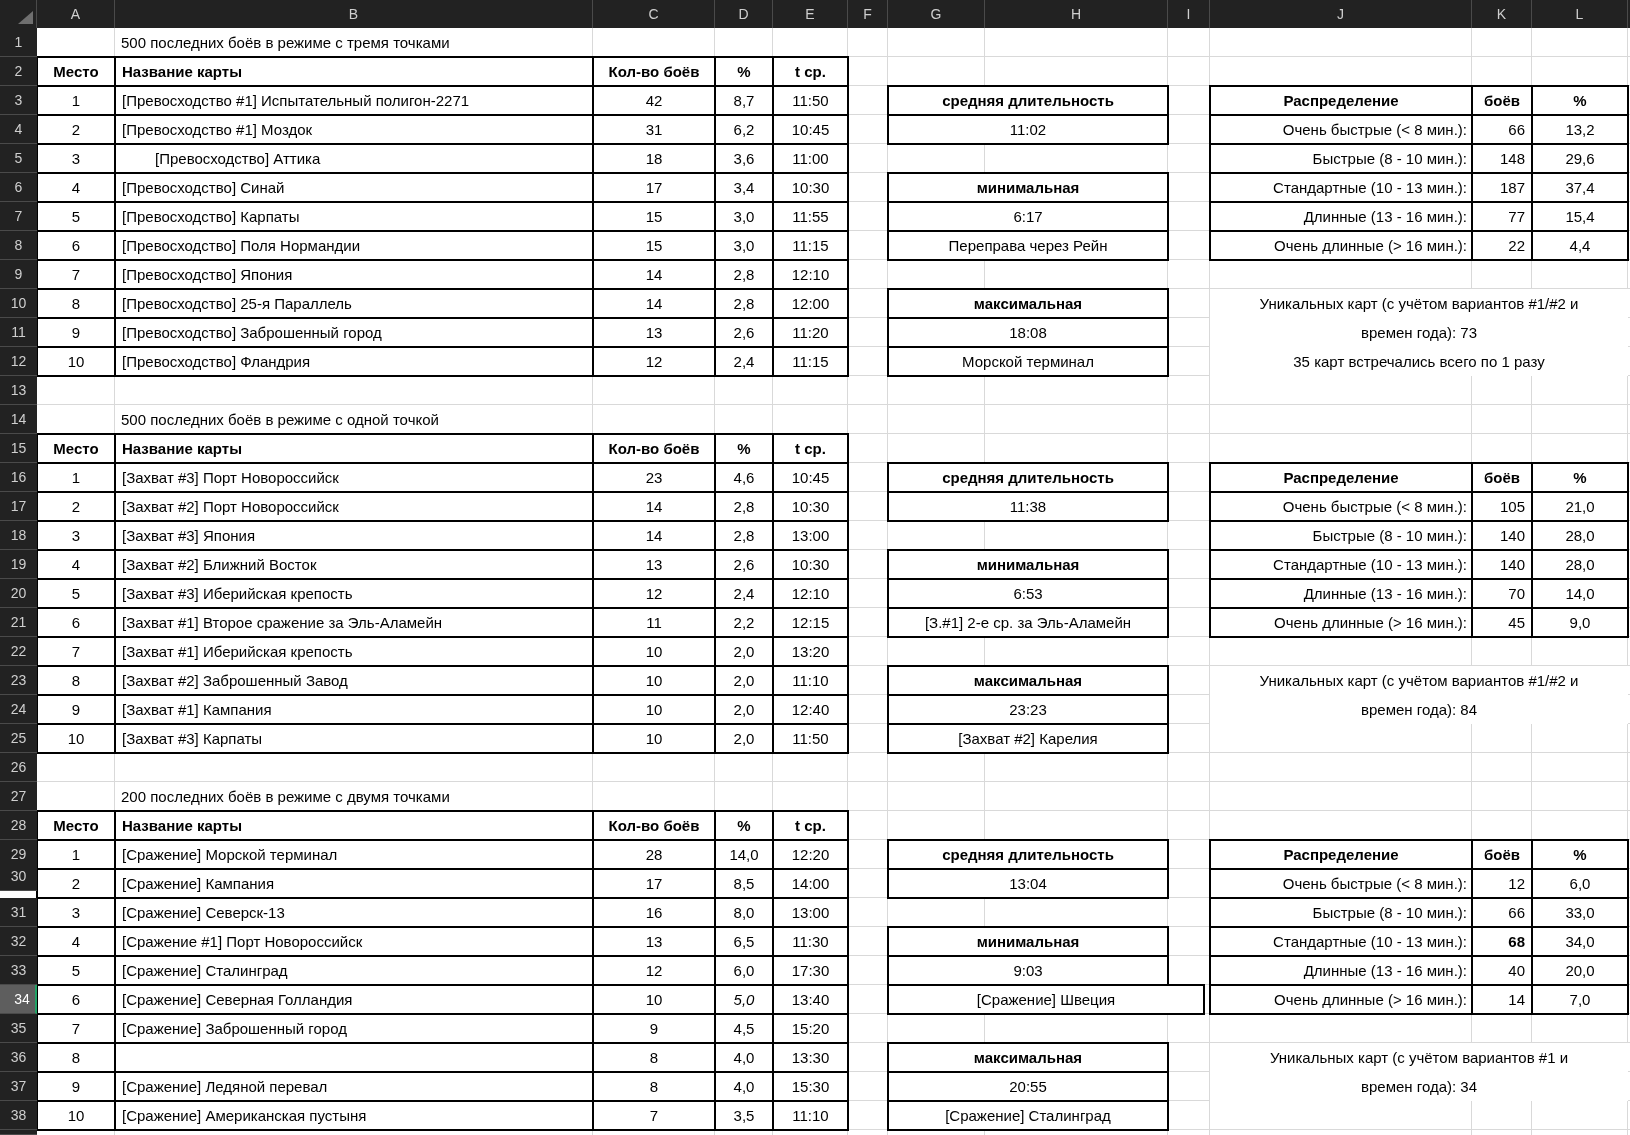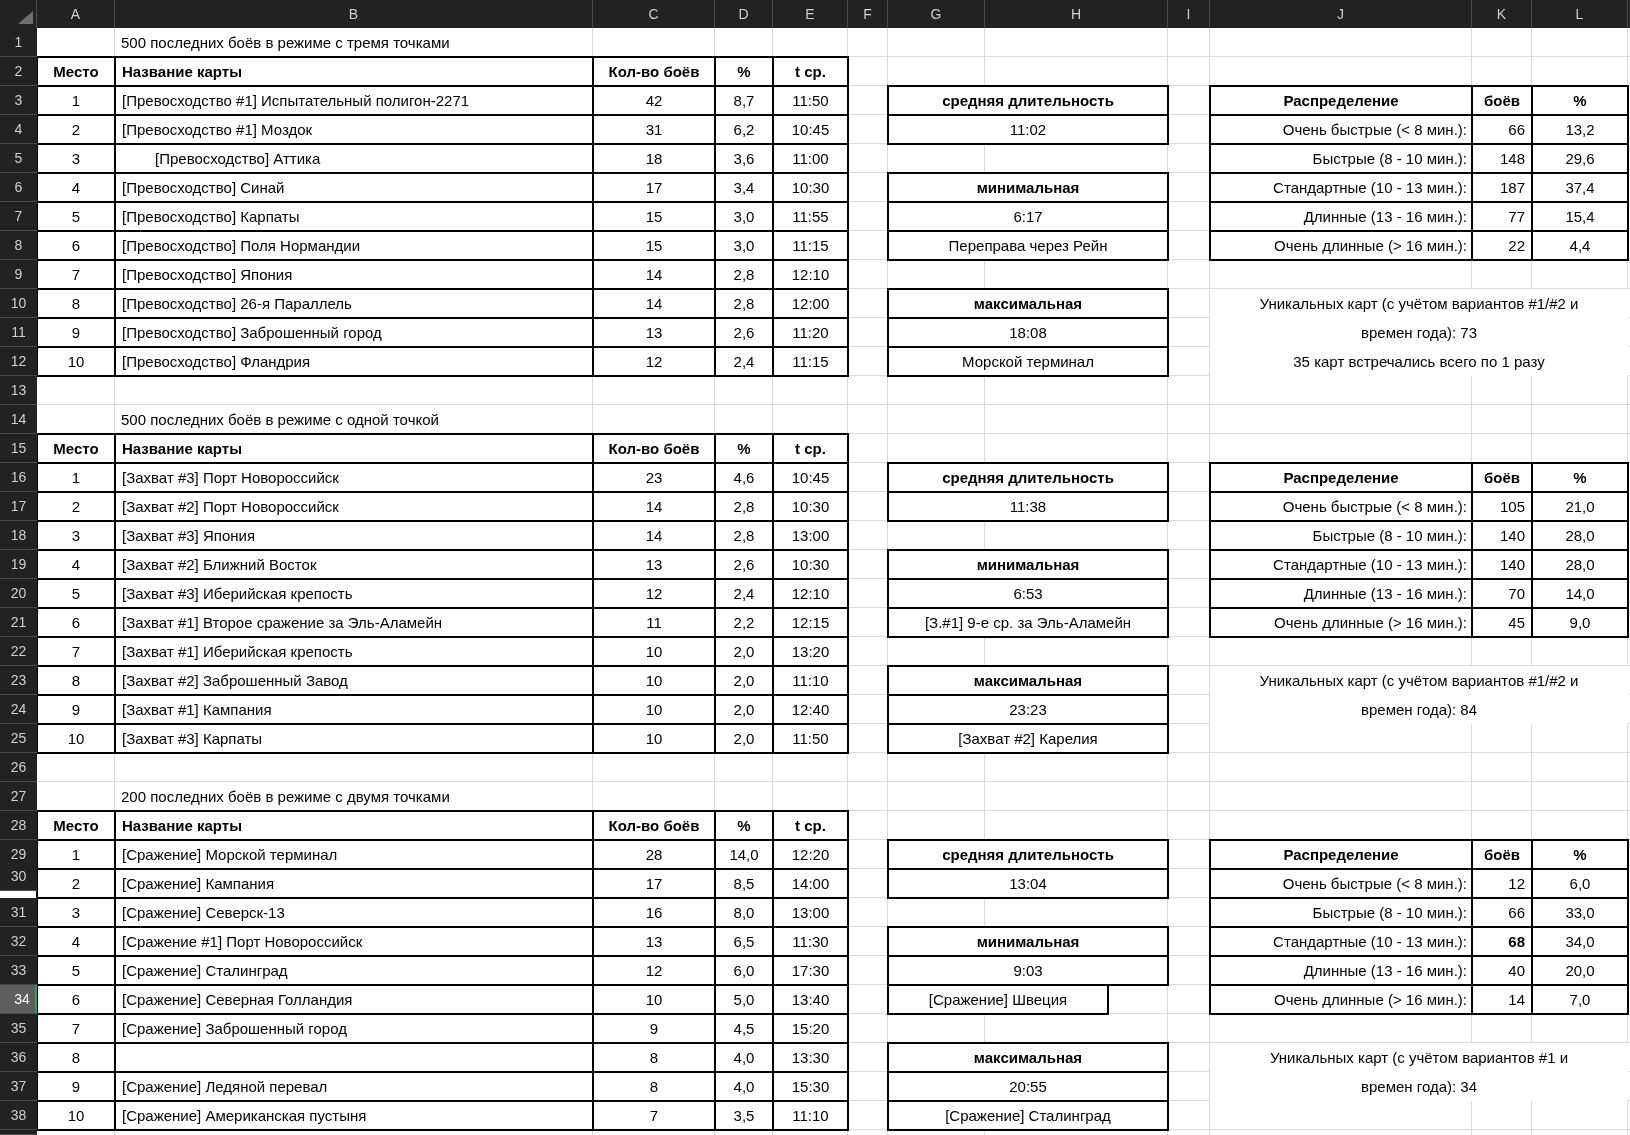--- a/index.html
+++ b/index.html
@@ -132,21 +132,21 @@
     <div class="cell bordered al" style="left: 115px; top: 231px; width: 478px; height: 29px;">[Превосходство] Поля Нормандии</div>
     <div class="cell bordered ac" style="left: 593px; top: 231px; width: 122px; height: 29px;">15</div>
     <div class="cell bordered ac" style="left: 715px; top: 231px; width: 58px; height: 29px;">3,0</div>
     <div class="cell bordered ac" style="left: 773px; top: 231px; width: 75px; height: 29px;">11:15</div>
     <div class="cell bordered ac" style="left: 37px; top: 260px; width: 78px; height: 29px;">7</div>
     <div class="cell bordered al" style="left: 115px; top: 260px; width: 478px; height: 29px;">[Превосходство] Япония</div>
     <div class="cell bordered ac" style="left: 593px; top: 260px; width: 122px; height: 29px;">14</div>
     <div class="cell bordered ac" style="left: 715px; top: 260px; width: 58px; height: 29px;">2,8</div>
     <div class="cell bordered ac" style="left: 773px; top: 260px; width: 75px; height: 29px;">12:10</div>
     <div class="cell bordered ac" style="left: 37px; top: 289px; width: 78px; height: 29px;">8</div>
-    <div class="cell bordered al" style="left: 115px; top: 289px; width: 478px; height: 29px;">[Превосходство] 26-я Параллель</div>
+    <div class="cell bordered al" style="left: 115px; top: 289px; width: 478px; height: 29px;">[Превосходство] 25-я Параллель</div>
     <div class="cell bordered ac" style="left: 593px; top: 289px; width: 122px; height: 29px;">14</div>
     <div class="cell bordered ac" style="left: 715px; top: 289px; width: 58px; height: 29px;">2,8</div>
     <div class="cell bordered ac" style="left: 773px; top: 289px; width: 75px; height: 29px;">12:00</div>
     <div class="cell bordered ac" style="left: 37px; top: 318px; width: 78px; height: 29px;">9</div>
     <div class="cell bordered al" style="left: 115px; top: 318px; width: 478px; height: 29px;">[Превосходство] Заброшенный город</div>
     <div class="cell bordered ac" style="left: 593px; top: 318px; width: 122px; height: 29px;">13</div>
     <div class="cell bordered ac" style="left: 715px; top: 318px; width: 58px; height: 29px;">2,6</div>
     <div class="cell bordered ac" style="left: 773px; top: 318px; width: 75px; height: 29px;">11:20</div>
     <div class="cell bordered ac" style="left: 37px; top: 347px; width: 78px; height: 29px;">10</div>
     <div class="cell bordered al" style="left: 115px; top: 347px; width: 478px; height: 29px;">[Превосходство] Фландрия</div>
@@ -235,21 +235,21 @@
     <div class="cell bordered ac" style="left: 773px; top: 695px; width: 75px; height: 29px;">12:40</div>
     <div class="cell bordered ac" style="left: 37px; top: 724px; width: 78px; height: 29px;">10</div>
     <div class="cell bordered al" style="left: 115px; top: 724px; width: 478px; height: 29px;">[Захват #3] Карпаты</div>
     <div class="cell bordered ac" style="left: 593px; top: 724px; width: 122px; height: 29px;">10</div>
     <div class="cell bordered ac" style="left: 715px; top: 724px; width: 58px; height: 29px;">2,0</div>
     <div class="cell bordered ac" style="left: 773px; top: 724px; width: 75px; height: 29px;">11:50</div>
     <div class="cell bordered bold ac" style="left: 888px; top: 463px; width: 280px; height: 29px;">средняя длительность</div>
     <div class="cell bordered ac" style="left: 888px; top: 492px; width: 280px; height: 29px;">11:38</div>
     <div class="cell bordered bold ac" style="left: 888px; top: 550px; width: 280px; height: 29px;">минимальная</div>
     <div class="cell bordered ac" style="left: 888px; top: 579px; width: 280px; height: 29px;">6:53</div>
-    <div class="cell bordered ac" style="left: 888px; top: 608px; width: 280px; height: 29px;">[З.#1] 9-е ср. за Эль-Аламейн</div>
+    <div class="cell bordered ac" style="left: 888px; top: 608px; width: 280px; height: 29px;">[З.#1] 2-е ср. за Эль-Аламейн</div>
     <div class="cell bordered bold ac" style="left: 888px; top: 666px; width: 280px; height: 29px;">максимальная</div>
     <div class="cell bordered ac" style="left: 888px; top: 695px; width: 280px; height: 29px;">23:23</div>
     <div class="cell bordered ac" style="left: 888px; top: 724px; width: 280px; height: 29px;">[Захват #2] Карелия</div>
     <div class="cell bordered bold ac" style="left: 1210px; top: 463px; width: 262px; height: 29px;">Распределение</div>
     <div class="cell bordered bold ac" style="left: 1472px; top: 463px; width: 60px; height: 29px;">боёв</div>
     <div class="cell bordered bold ac" style="left: 1532px; top: 463px; width: 96px; height: 29px;">%</div>
     <div class="cell bordered ar" style="left: 1210px; top: 492px; width: 262px; height: 29px;">Очень быстрые (&lt; 8 мин.):</div>
     <div class="cell bordered arv" style="left: 1472px; top: 492px; width: 60px; height: 29px;">105</div>
     <div class="cell bordered ac" style="left: 1532px; top: 492px; width: 96px; height: 29px;">21,0</div>
     <div class="cell bordered ar" style="left: 1210px; top: 521px; width: 262px; height: 29px;">Быстрые (8 - 10 мин.):</div>
@@ -293,21 +293,21 @@
     <div class="cell bordered ac" style="left: 715px; top: 927px; width: 58px; height: 29px;">6,5</div>
     <div class="cell bordered ac" style="left: 773px; top: 927px; width: 75px; height: 29px;">11:30</div>
     <div class="cell bordered ac" style="left: 37px; top: 956px; width: 78px; height: 29px;">5</div>
     <div class="cell bordered al" style="left: 115px; top: 956px; width: 478px; height: 29px;">[Сражение] Сталинград</div>
     <div class="cell bordered ac" style="left: 593px; top: 956px; width: 122px; height: 29px;">12</div>
     <div class="cell bordered ac" style="left: 715px; top: 956px; width: 58px; height: 29px;">6,0</div>
     <div class="cell bordered ac" style="left: 773px; top: 956px; width: 75px; height: 29px;">17:30</div>
     <div class="cell bordered ac" style="left: 37px; top: 985px; width: 78px; height: 29px;">6</div>
     <div class="cell bordered al" style="left: 115px; top: 985px; width: 478px; height: 29px;">[Сражение] Северная Голландия</div>
     <div class="cell bordered ac" style="left: 593px; top: 985px; width: 122px; height: 29px;">10</div>
-    <div class="cell bordered ac" style="left: 715px; top: 985px; width: 58px; height: 29px;">5,0</div>
+    <div class="cell bordered ac" style="left: 715px; top: 985px; width: 58px; height: 29px; font-style: italic;">5,0</div>
     <div class="cell bordered ac" style="left: 773px; top: 985px; width: 75px; height: 29px;">13:40</div>
     <div class="cell bordered ac" style="left: 37px; top: 1014px; width: 78px; height: 29px;">7</div>
     <div class="cell bordered al" style="left: 115px; top: 1014px; width: 478px; height: 29px;">[Сражение] Заброшенный город</div>
     <div class="cell bordered ac" style="left: 593px; top: 1014px; width: 122px; height: 29px;">9</div>
     <div class="cell bordered ac" style="left: 715px; top: 1014px; width: 58px; height: 29px;">4,5</div>
     <div class="cell bordered ac" style="left: 773px; top: 1014px; width: 75px; height: 29px;">15:20</div>
     <div class="cell bordered ac" style="left: 37px; top: 1043px; width: 78px; height: 29px;">8</div>
     <div class="cell bordered ac" style="left: 593px; top: 1043px; width: 122px; height: 29px;">8</div>
     <div class="cell bordered ac" style="left: 715px; top: 1043px; width: 58px; height: 29px;">4,0</div>
     <div class="cell bordered ac" style="left: 773px; top: 1043px; width: 75px; height: 29px;">13:30</div>
@@ -318,21 +318,21 @@
     <div class="cell bordered ac" style="left: 773px; top: 1072px; width: 75px; height: 29px;">15:30</div>
     <div class="cell bordered ac" style="left: 37px; top: 1101px; width: 78px; height: 29px;">10</div>
     <div class="cell bordered al" style="left: 115px; top: 1101px; width: 478px; height: 29px;">[Сражение] Американская пустыня</div>
     <div class="cell bordered ac" style="left: 593px; top: 1101px; width: 122px; height: 29px;">7</div>
     <div class="cell bordered ac" style="left: 715px; top: 1101px; width: 58px; height: 29px;">3,5</div>
     <div class="cell bordered ac" style="left: 773px; top: 1101px; width: 75px; height: 29px;">11:10</div>
     <div class="cell bordered bold ac" style="left: 888px; top: 840px; width: 280px; height: 29px;">средняя длительность</div>
     <div class="cell bordered ac" style="left: 888px; top: 869px; width: 280px; height: 29px;">13:04</div>
     <div class="cell bordered bold ac" style="left: 888px; top: 927px; width: 280px; height: 29px;">минимальная</div>
     <div class="cell bordered ac" style="left: 888px; top: 956px; width: 280px; height: 29px;">9:03</div>
-    <div class="cell bordered ac" style="left: 888px; top: 985px; width: 220px; height: 29px;">[Сражение] Швеция</div>
+    <div class="cell bordered ac" style="left: 888px; top: 985px; width: 316px; height: 29px;">[Сражение] Швеция</div>
     <div class="cell bordered bold ac" style="left: 888px; top: 1043px; width: 280px; height: 29px;">максимальная</div>
     <div class="cell bordered ac" style="left: 888px; top: 1072px; width: 280px; height: 29px;">20:55</div>
     <div class="cell bordered ac" style="left: 888px; top: 1101px; width: 280px; height: 29px;">[Сражение] Сталинград</div>
     <div class="cell bordered bold ac" style="left: 1210px; top: 840px; width: 262px; height: 29px;">Распределение</div>
     <div class="cell bordered bold ac" style="left: 1472px; top: 840px; width: 60px; height: 29px;">боёв</div>
     <div class="cell bordered bold ac" style="left: 1532px; top: 840px; width: 96px; height: 29px;">%</div>
     <div class="cell bordered ar" style="left: 1210px; top: 869px; width: 262px; height: 29px;">Очень быстрые (&lt; 8 мин.):</div>
     <div class="cell bordered arv" style="left: 1472px; top: 869px; width: 60px; height: 29px;">12</div>
     <div class="cell bordered ac" style="left: 1532px; top: 869px; width: 96px; height: 29px;">6,0</div>
     <div class="cell bordered ar" style="left: 1210px; top: 898px; width: 262px; height: 29px;">Быстрые (8 - 10 мин.):</div>

